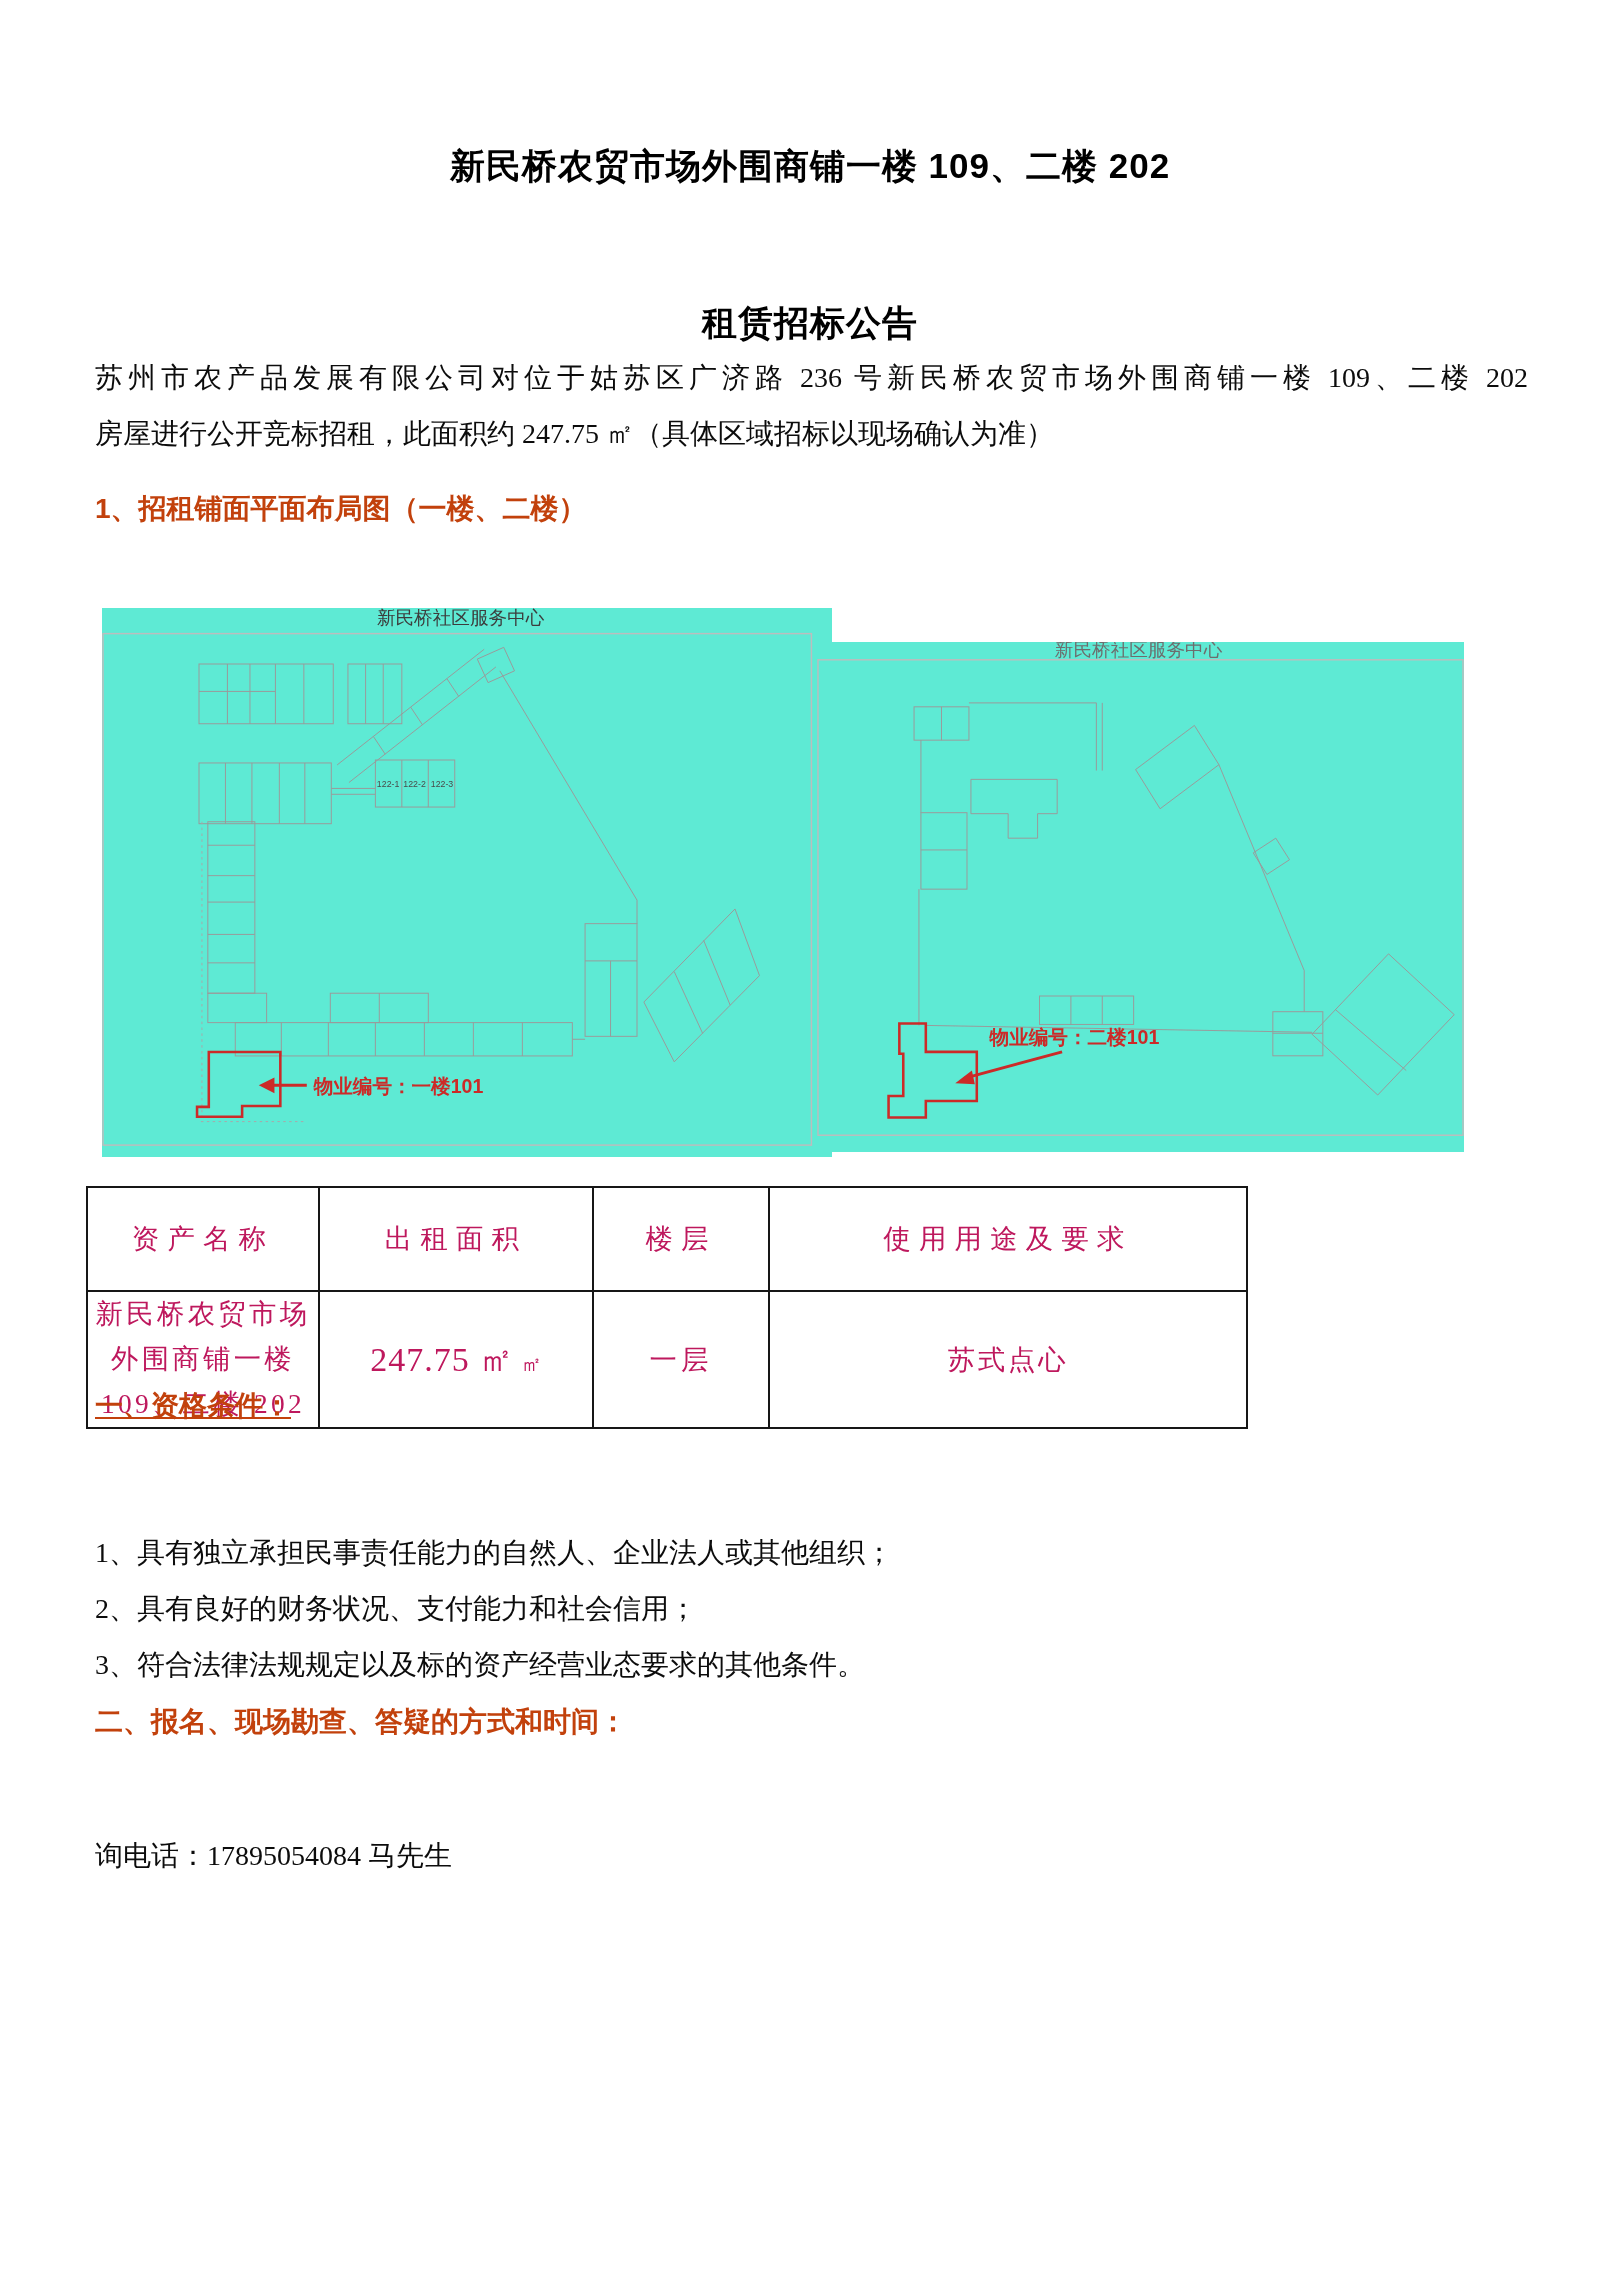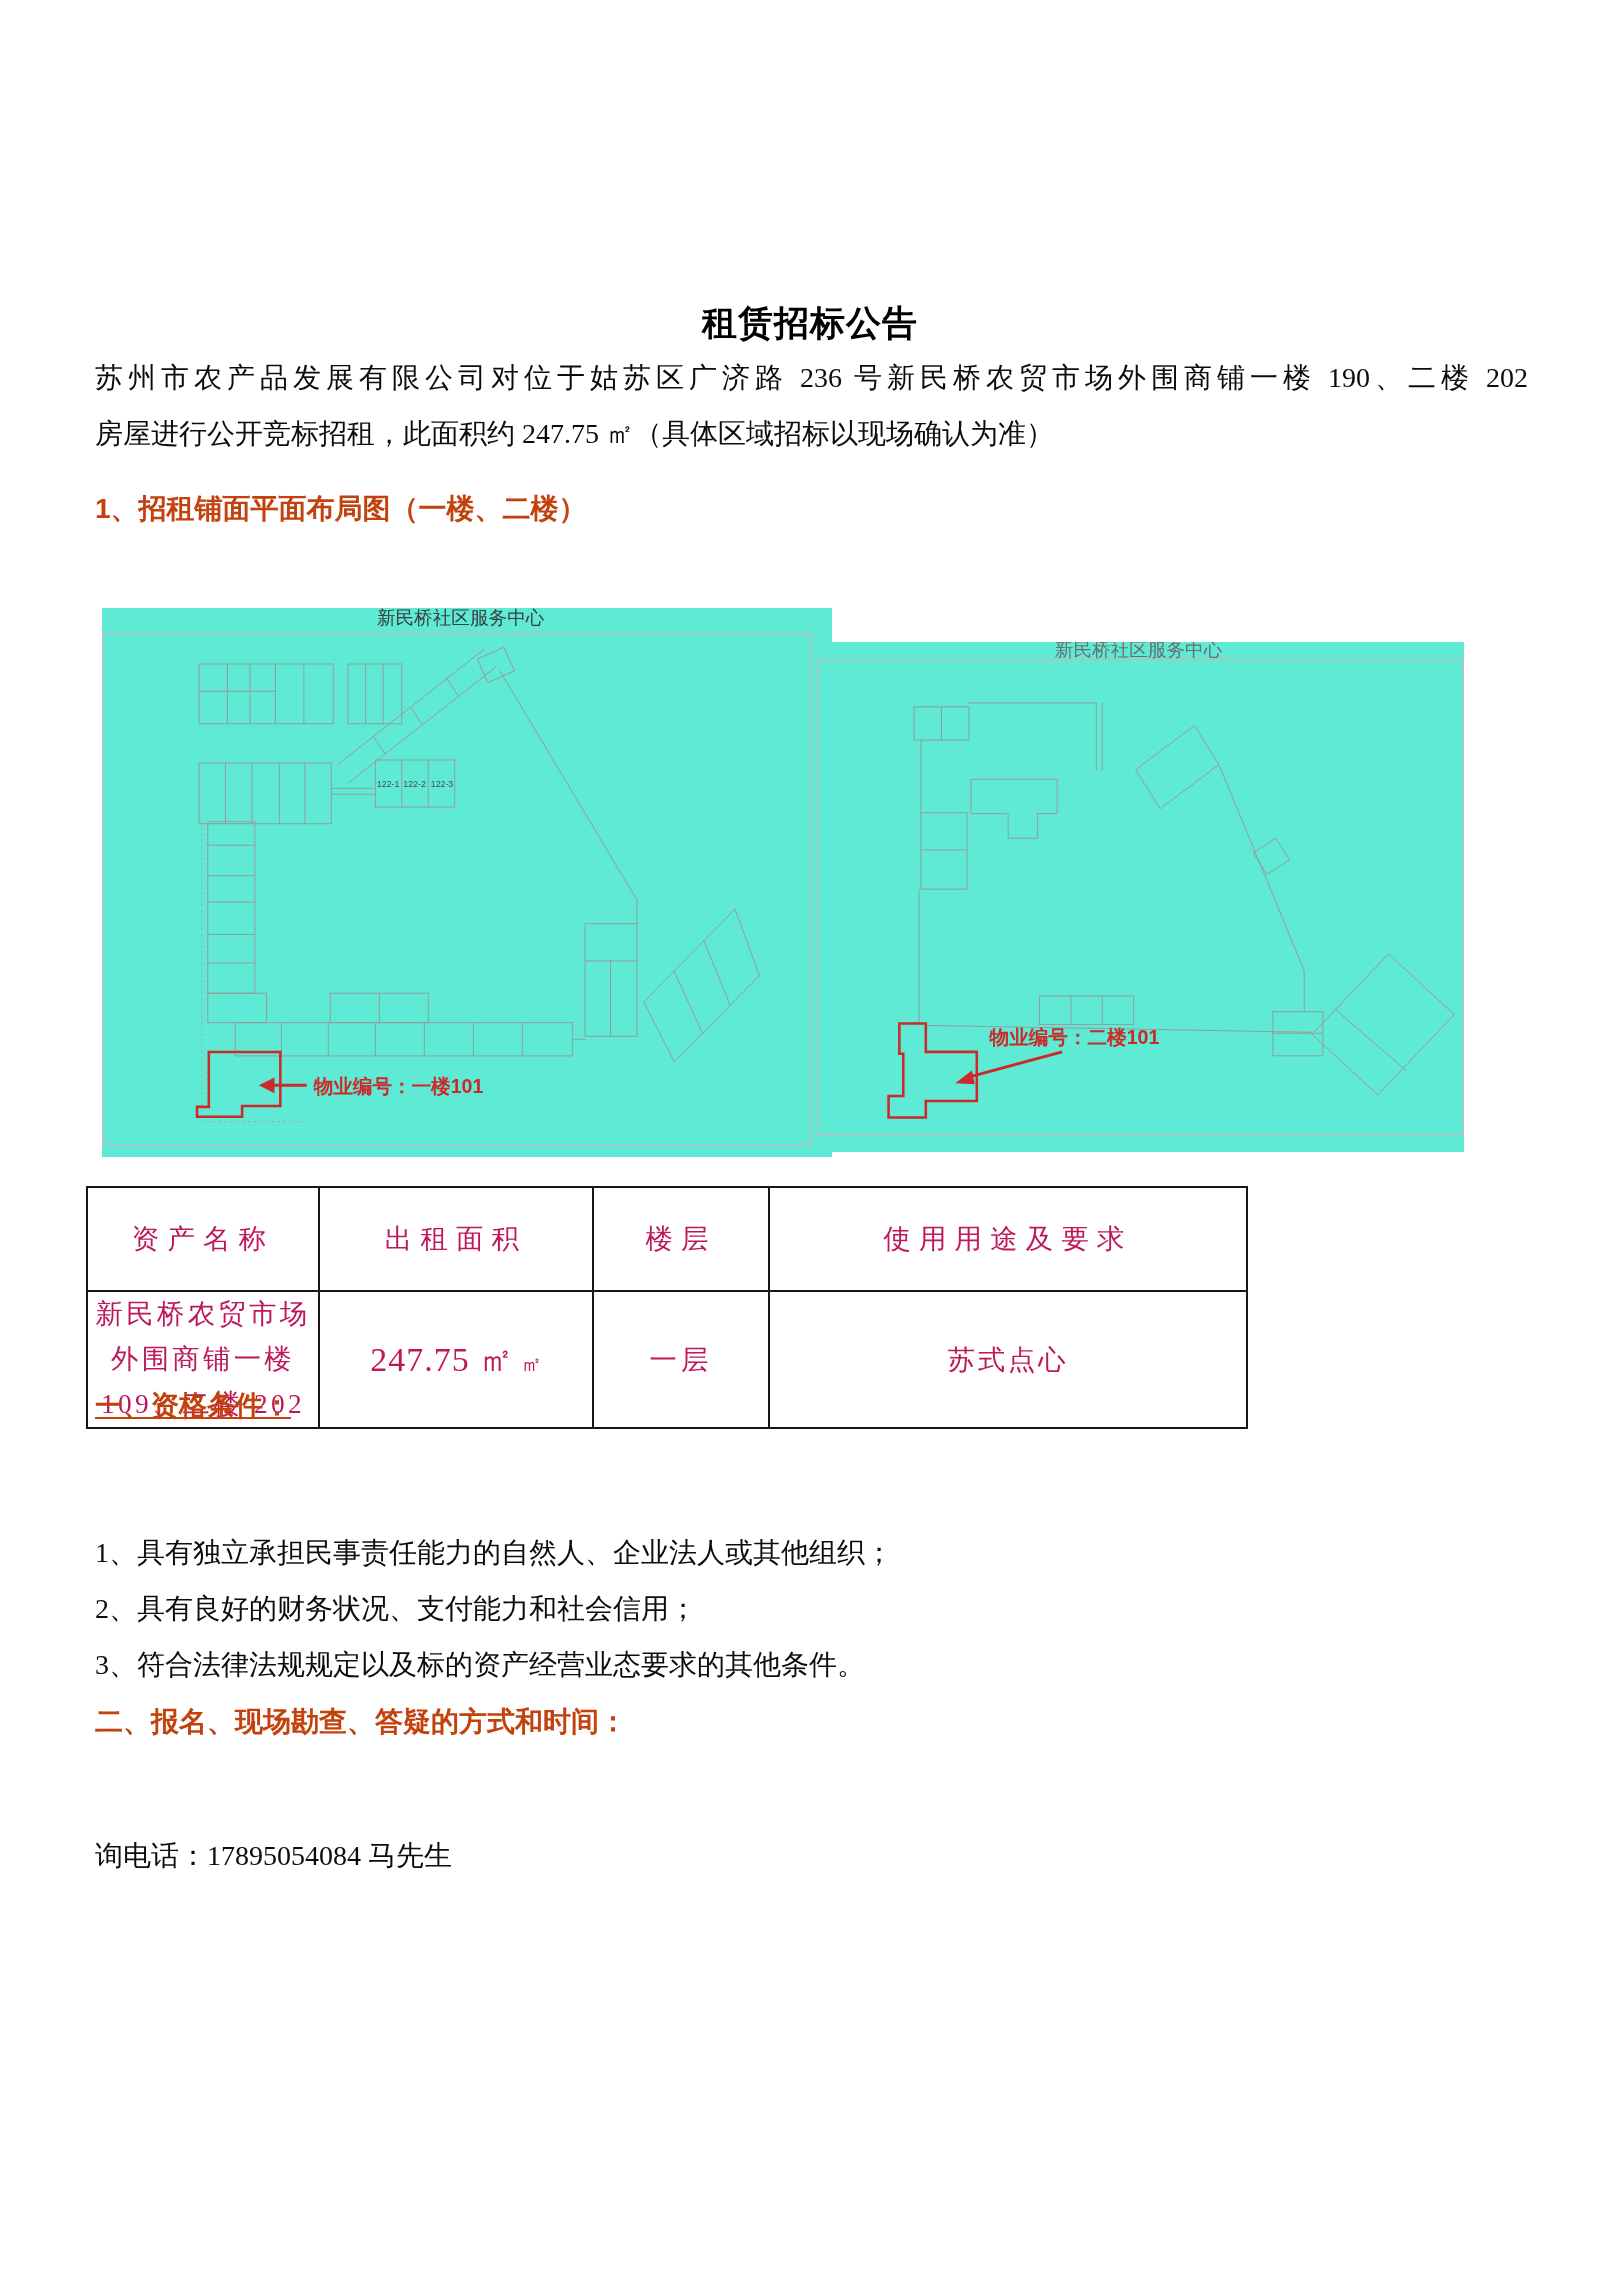--- a/index.html
+++ b/index.html
@@ -71,23 +71,24 @@
   .area-main { font-size:34px; letter-spacing:1px; }
   .area-small { font-size:20.6px; }
   .floor-cell { letter-spacing:0.15em;border-radius:15px; }
   .usage-cell { letter-spacing:0.10em; }
 </style>
 </head>
 <body>
 
 <div class="page">
 
+  <div class="abs doc-title" style="top:143px;">新民桥农贸市场外围商铺一楼 109、二楼 202</div>
   <div class="abs doc-title" style="top:261px;margin-top:39px;">租赁招标公告</div>
 
-  <div class="abs body-line wrapfill" style="top:350px;">苏州市农产品发展有限公司对位于姑苏区广济路 236 号新民桥农贸市场外围商铺一楼 190、二楼 202</div>
+  <div class="abs body-line wrapfill" style="top:350px;">苏州市农产品发展有限公司对位于姑苏区广济路 236 号新民桥农贸市场外围商铺一楼 109、二楼 202</div>
   <div class="abs body-line" style="top:406px;">房屋进行公开竞标招租，此面积约 247.75 ㎡（具体区域招标以现场确认为准）</div>
 
   <div class="abs sec-heading" style="top:490px;">1、招租铺面平面布局图（一楼、二楼）</div>
 
   <div class="abs plan-wrap" style="left:102px; top:608px; width:730px; height:549px;">
     <svg viewBox="0 0 745 560">
       <text class="plan-title" x="366" y="16" text-anchor="middle">新民桥社区服务中心</text>
       <rect class="frame" x="1" y="26" width="723" height="522"></rect>
       <g class="walls">
 

